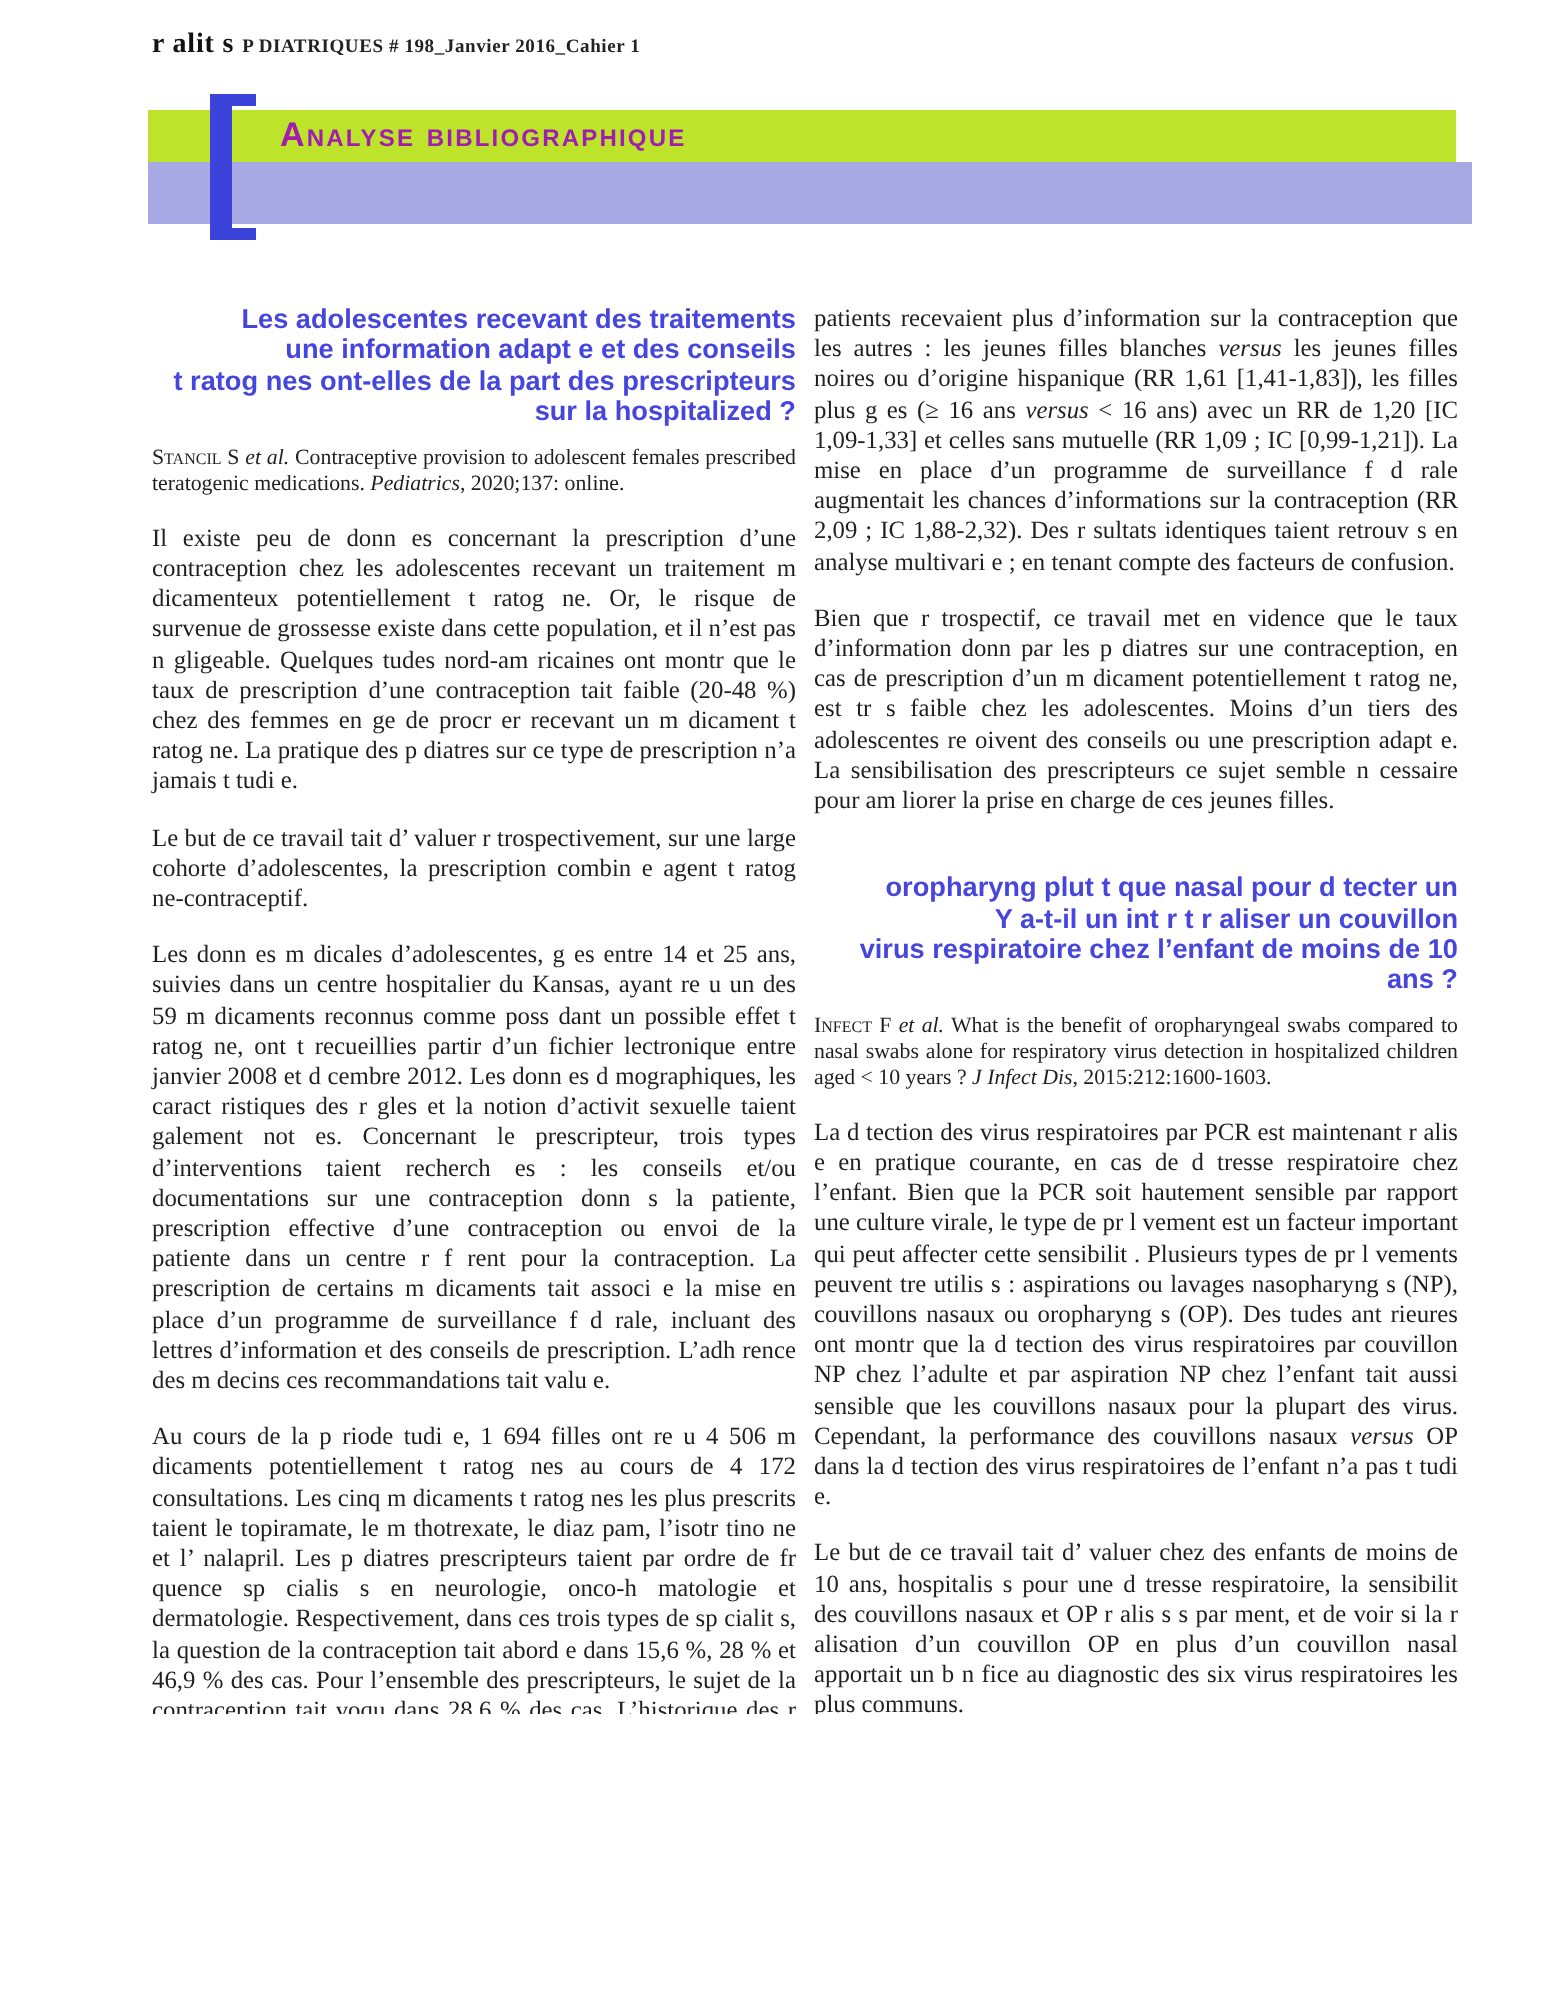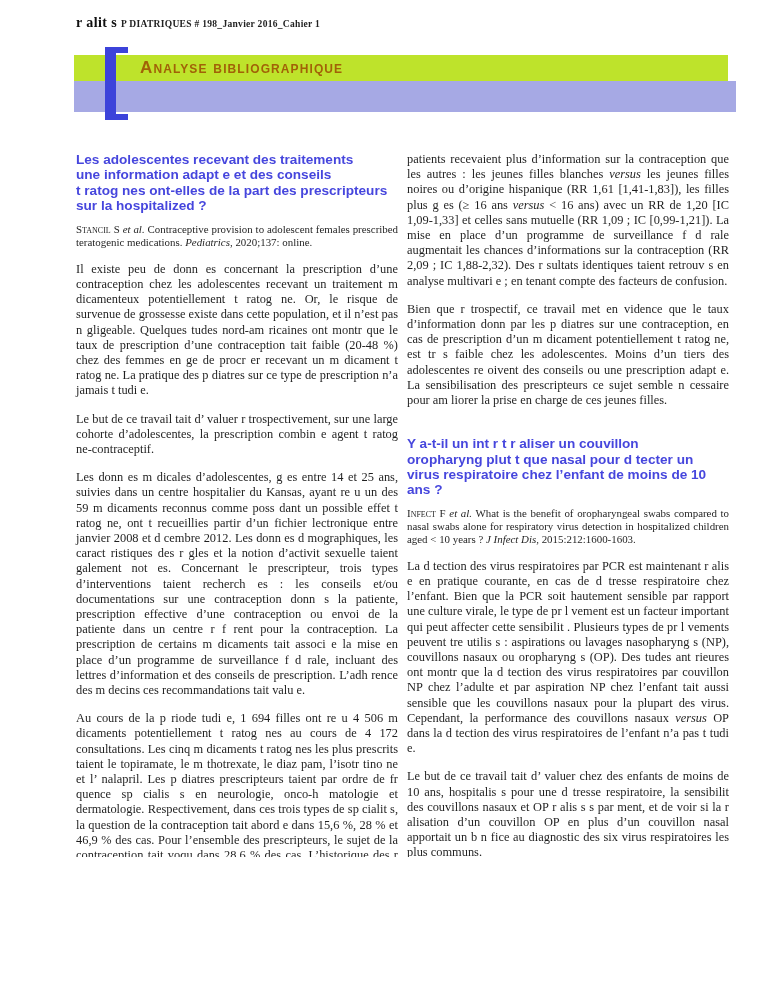--- a/index.html
+++ b/index.html
@@ -10,30 +10,30 @@
   .masthead{position:absolute;left:76px;top:13px;white-space:nowrap;}
   .brand{font-weight:700;font-size:14px;letter-spacing:.4px;color:#111;}
   .issue{font-weight:700;font-size:9.5px;letter-spacing:.3px;color:#222;margin-left:4px;}
 
   
   .band-green{position:absolute;left:74px;top:55px;width:654px;height:26px;background:#bee32b;}
   .band-lavender{position:absolute;left:74px;top:81px;width:662px;height:31px;background:#a6a9e4;}
   .bracket{position:absolute;left:105px;top:47px;width:23px;height:73px;box-sizing:border-box;
            border-left:11px solid #3c43da;border-top:6px solid #3c43da;border-bottom:6px solid #3c43da;}
   .banner-title{position:absolute;left:140px;top:58px;font-family:"Liberation Sans",sans-serif;
-                font-weight:700;font-size:17px;color:#a16207;font-variant:small-caps;letter-spacing:1.1px;}
+                font-weight:700;font-size:17px;color:#a21caf;font-variant:small-caps;letter-spacing:1.1px;}
 
   
   .col{position:absolute;top:152px;width:322px;text-align:justify;}
   .col1{left:76px;}
   .col2{left:407px;}
 
   .article-title{font-family:"Liberation Sans",sans-serif;font-weight:700;font-size:13.6px;
                  line-height:15.3px;color:#4646dd;margin:0 0 10px 0;text-align:left;}
-  .article-title .tl{display:block;}
+  .article-title .tl{display:block;text-align:right;}
   .mt-lg{margin-top:28px;}
 
   .citation{font-size:10.9px;line-height:12.8px;margin:0 0 13px 0;}
   .sc{font-variant:small-caps;}
   .it{font-style:italic;}
 
   p.body{font-size:12.4px;line-height:15.2px;margin:0 0 13px 0;}
 
   
   .page-num{position:absolute;left:75px;top:962px;width:35px;height:38px;background:#c2410c;
@@ -67,22 +67,22 @@
     <p class="body">Les donn es m dicales d’adolescentes, g es entre 14 et 25 ans, suivies dans un centre hospitalier du Kansas, ayant re u un des 59 m dicaments reconnus comme poss dant un possible effet t ratog ne, ont t recueillies partir d’un fichier lectronique entre janvier 2008 et d cembre 2012. Les donn es d mographiques, les caract ristiques des r gles et la notion d’activit sexuelle taient galement not es. Concernant le prescripteur, trois types d’interventions taient recherch es : les conseils et/ou documentations sur une contraception donn s la patiente, prescription effective d’une contraception ou envoi de la patiente dans un centre r f rent pour la contraception. La prescription de certains m dicaments tait associ e la mise en place d’un programme de surveillance f d rale, incluant des lettres d’information et des conseils de prescription. L’adh rence des m decins ces recommandations tait valu e.</p>
     <p class="body">Au cours de la p riode tudi e, 1 694 filles ont re u 4 506 m dicaments potentiellement t ratog nes au cours de 4 172 consultations. Les cinq m dicaments t ratog nes les plus prescrits taient le topiramate, le m thotrexate, le diaz pam, l’isotr tino ne et l’ nalapril. Les p diatres prescripteurs taient par ordre de fr quence sp cialis s en neurologie, onco-h matologie et dermatologie. Respectivement, dans ces trois types de sp cialit s, la question de la contraception tait abord e dans 15,6 %, 28 % et 46,9 % des cas. Pour l’ensemble des prescripteurs, le sujet de la contraception tait voqu dans 28,6 % des cas. L’historique des r gles et l’activit sexuelle ventuelle des jeunes filles taient faiblement document es. L’ ge moyen des adolescentes tait de 15,9 ans et 74 % taient blanches. Certains groupes de</p>
   </section>
 
   <section class="col col2">
     <p class="body"><span>patients recevaient plus d’information sur la contraception que les autres : les jeunes filles blanches </span><span class="it">versus</span><span> les jeunes filles noires ou d’origine hispanique (RR 1,61 [1,41-1,83]), les filles plus g es (≥ 16 ans </span><span class="it">versus</span><span> &lt; 16 ans) avec un RR de 1,20 [IC 1,09-1,33] et celles sans mutuelle (RR 1,09 ; IC [0,99-1,21]). La mise en place d’un programme de surveillance f d rale augmentait les chances d’informations sur la contraception (RR 2,09 ; IC 1,88-2,32). Des r sultats identiques taient retrouv s en analyse multivari e ; en tenant compte des facteurs de confusion.</span></p>
 
     <p class="body">Bien que r trospectif, ce travail met en vidence que le taux d’information donn par les p diatres sur une contraception, en cas de prescription d’un m dicament potentiellement t ratog ne, est tr s faible chez les adolescentes. Moins d’un tiers des adolescentes re oivent des conseils ou une prescription adapt e. La sensibilisation des prescripteurs ce sujet semble n cessaire pour am liorer la prise en charge de ces jeunes filles.</p>
 
     <h1 class="article-title mt-lg">
+        <span class="tl">oropharyng plut t que nasal pour d tecter un</span>
         <span class="tl">Y a-t-il un int r t r aliser un couvillon</span>
-        <span class="tl">oropharyng plut t que nasal pour d tecter un</span>
         <span class="tl">virus respiratoire chez l’enfant de moins de 10 ans ?</span>
       </h1>
 
     <p class="citation"><span class="sc">Infect F </span><span class="it">et al.</span><span> What is the benefit of oropharyngeal swabs compared to nasal swabs alone for respiratory virus detection in hospitalized children aged &lt; 10 years ? </span><span class="it">J Infect Dis</span><span>, 2015:212:1600-1603.</span></p>
 
     <p class="body"><span>La d tection des virus respiratoires par PCR est maintenant r alis e en pratique courante, en cas de d tresse respiratoire chez l’enfant. Bien que la PCR soit hautement sensible par rapport une culture virale, le type de pr l vement est un facteur important qui peut affecter cette sensibilit . Plusieurs types de pr l vements peuvent tre utilis s : aspirations ou lavages nasopharyng s (NP), couvillons nasaux ou oropharyng s (OP). Des tudes ant rieures ont montr que la d tection des virus respiratoires par couvillon NP chez l’adulte et par aspiration NP chez l’enfant tait aussi sensible que les couvillons nasaux pour la plupart des virus. Cependant, la performance des couvillons nasaux </span><span class="it">versus</span><span> OP dans la d tection des virus respiratoires de l’enfant n’a pas t tudi e.</span></p>
 
     <p class="body">Le but de ce travail tait d’ valuer chez des enfants de moins de 10 ans, hospitalis s pour une d tresse respiratoire, la sensibilit des couvillons nasaux et OP r alis s s par ment, et de voir si la r alisation d’un couvillon OP en plus d’un couvillon nasal apportait un b n fice au diagnostic des six virus respiratoires les plus communs.</p>
     <p class="body">Les donn es d’enfants de moins de 10 ans, hospitalis s entre octobre 2012 et octobre 2013 pour une d tresse respiratoire – inclus dans un essai randomis , contr l contre placebo,</p>
   </section>

